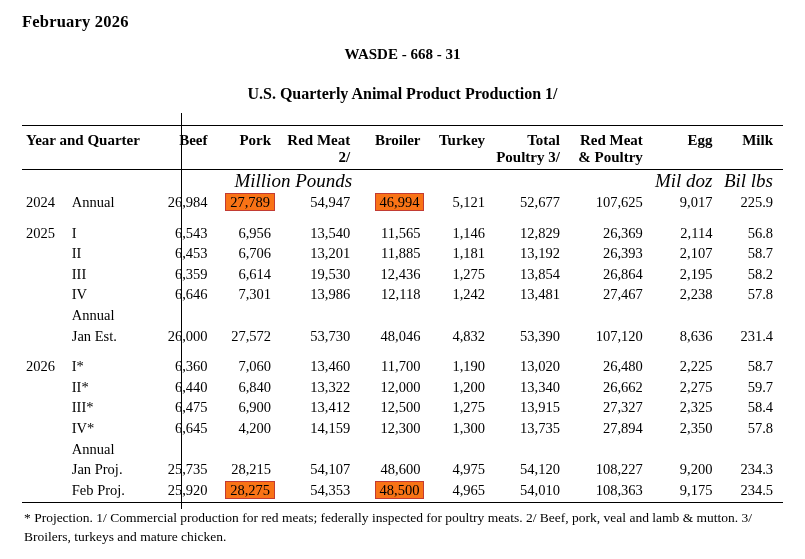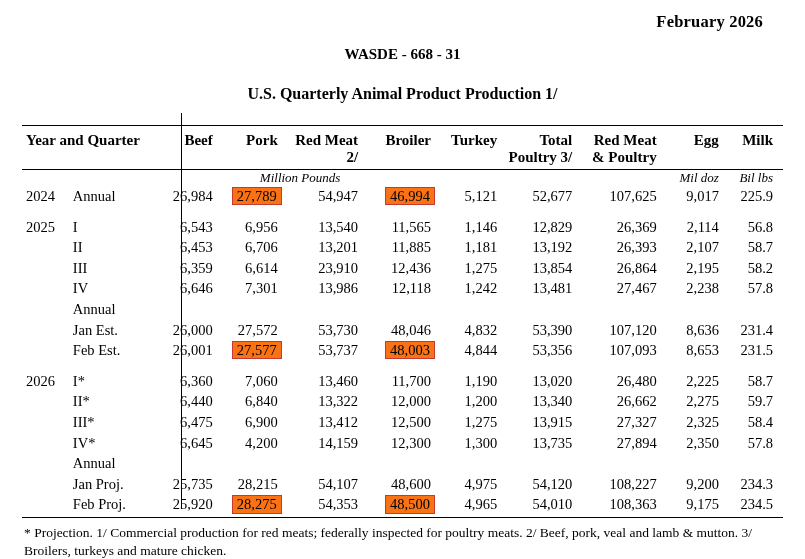--- a/index.html
+++ b/index.html
@@ -15,25 +15,25 @@
     overflow: hidden;
   }
   .page {
     position: relative;
     width: 805px;
     height: 559px;
     box-sizing: border-box;
     padding: 8px 22px 0 22px;
   }
   .date-line {
-    text-align: right;
+    text-align: left;
     font-weight: bold;
     font-size: 16.5px;
     letter-spacing: 0.2px;
-    margin: 4px 20px 0 0;
+    margin: 4px 12px 0 0;
   }
   .title-1 {
     text-align: center;
     font-weight: bold;
     font-size: 15px;
     margin-top: 14px;
   }
   .title-2 {
     text-align: center;
     font-weight: bold;
@@ -88,21 +88,21 @@
   .c-milk { width: 62px; }
 
   .hdr-sub {
     font-weight: bold;
     font-size: 15px;
     text-align: right;
     padding-right: 10px !important;
   }
   .units-row td {
     font-style: italic;
-    font-size: 13px;
+    font-size: 19px;
     padding-top: 3px;
     padding-bottom: 1px;
   }
   .units-center {
     text-align: center;
   }
   .units-right {
     text-align: right;
     padding-right: 10px !important;
   }
@@ -256,21 +256,21 @@
         <td class="num">26,393</td>
         <td class="num">2,107</td>
         <td class="num">58.7</td>
       </tr>
 
       <tr class="data-row">
         <td class="col-year"></td>
         <td class="col-qtr">III</td>
         <td class="num">6,359</td>
         <td class="num">6,614</td>
-        <td class="num">23,910</td>
+        <td class="num">19,530</td>
         <td class="num">12,436</td>
         <td class="num">1,275</td>
         <td class="num">13,854</td>
         <td class="num">26,864</td>
         <td class="num">2,195</td>
         <td class="num">58.2</td>
       </tr>
 
       <tr class="data-row">
         <td class="col-year"></td>
@@ -307,33 +307,20 @@
         <td class="num">27,572</td>
         <td class="num">53,730</td>
         <td class="num">48,046</td>
         <td class="num">4,832</td>
         <td class="num">53,390</td>
         <td class="num">107,120</td>
         <td class="num">8,636</td>
         <td class="num">231.4</td>
       </tr>
 
-      <tr class="data-row">
-        <td class="col-year"></td>
-        <td class="col-qtr">Feb Est.</td>
-        <td class="num">26,001</td>
-        <td class="hlcell"><span class="hl">27,577</span></td>
-        <td class="num">53,737</td>
-        <td class="hlcell"><span class="hl">48,003</span></td>
-        <td class="num">4,844</td>
-        <td class="num">53,356</td>
-        <td class="num">107,093</td>
-        <td class="num">8,653</td>
-        <td class="num">231.5</td>
-      </tr>
       <tr class="spacer-row">
           <td colspan="11"></td>
         </tr>
 
       <tr class="data-row">
         <td class="col-year">2026</td>
         <td class="col-qtr">I*</td>
         <td class="num">6,360</td>
         <td class="num">7,060</td>
         <td class="num">13,460</td>

